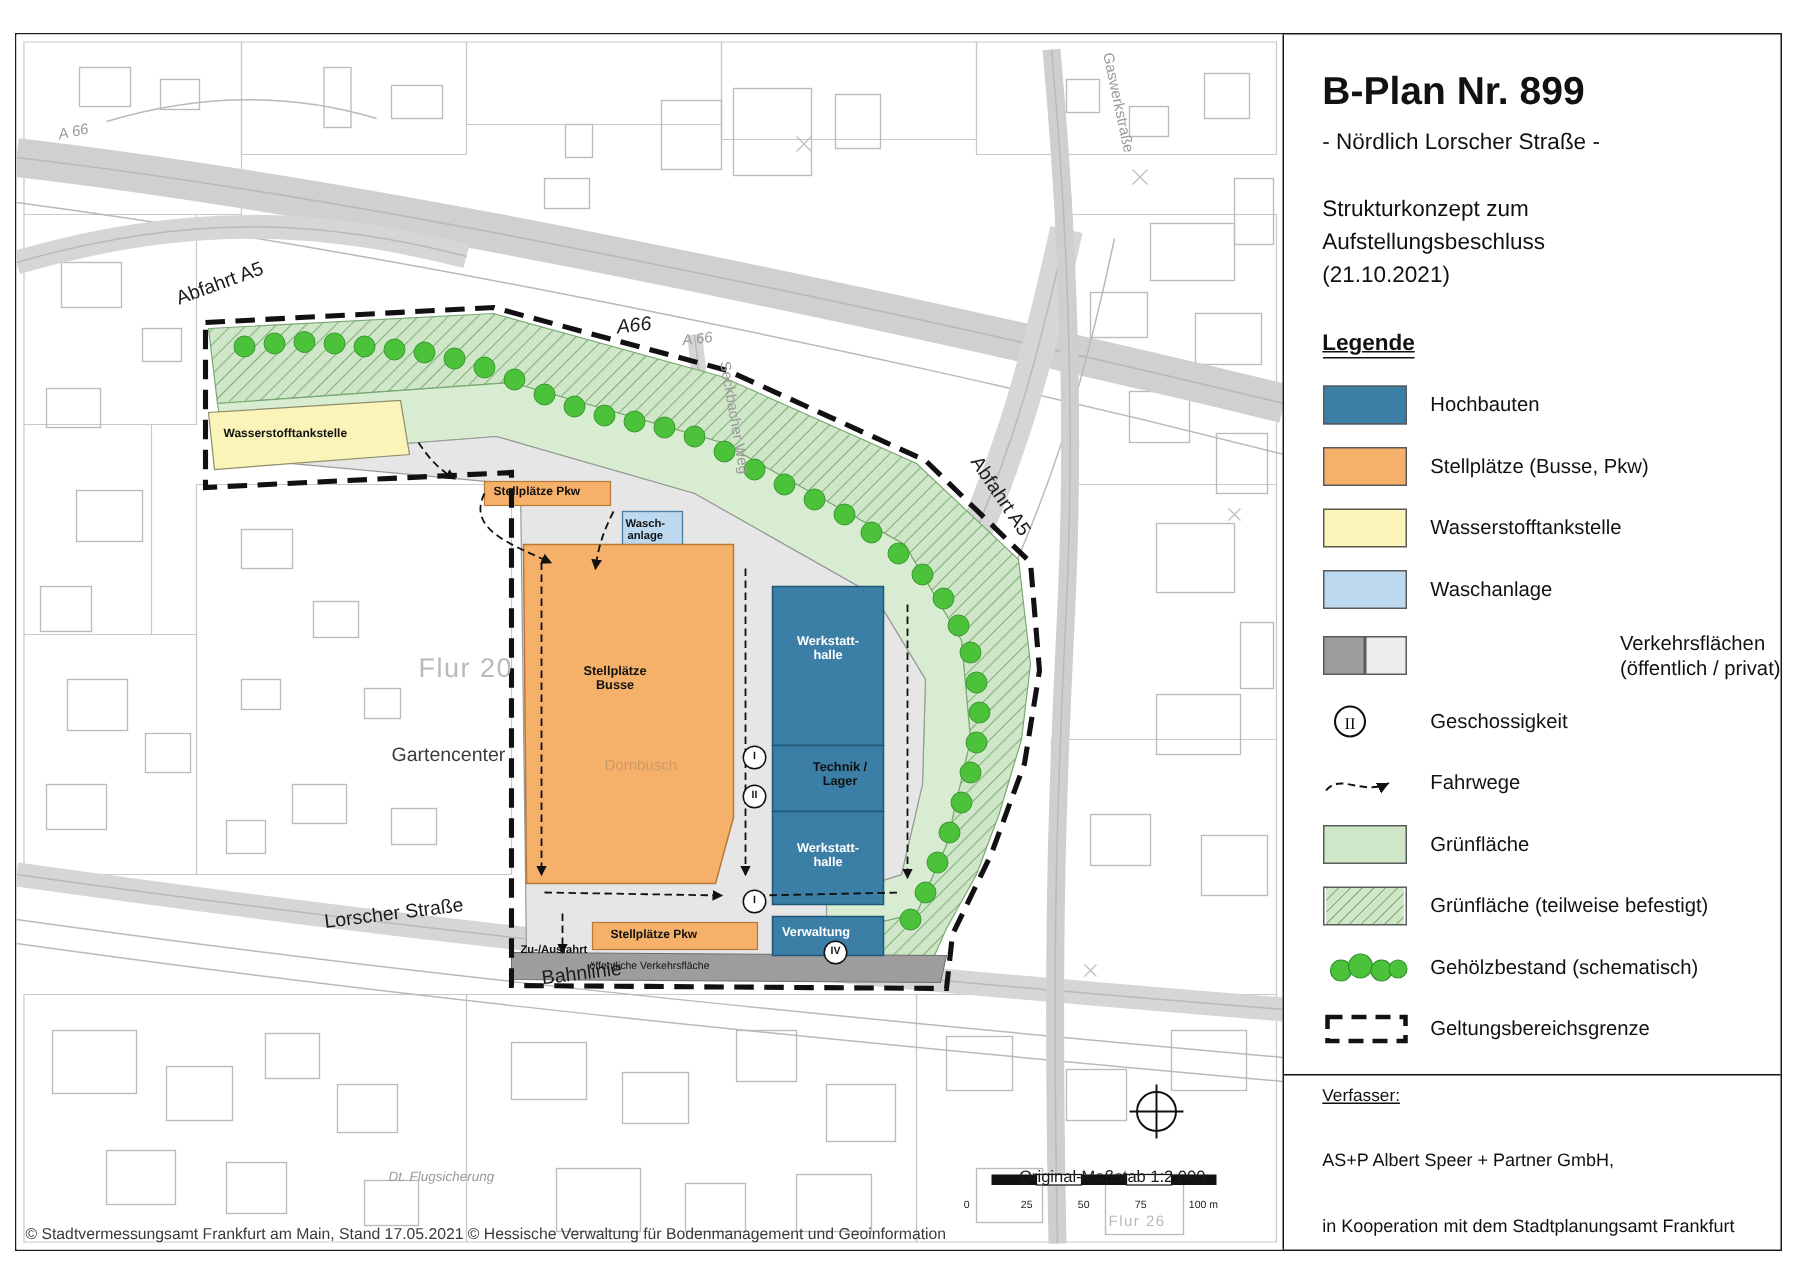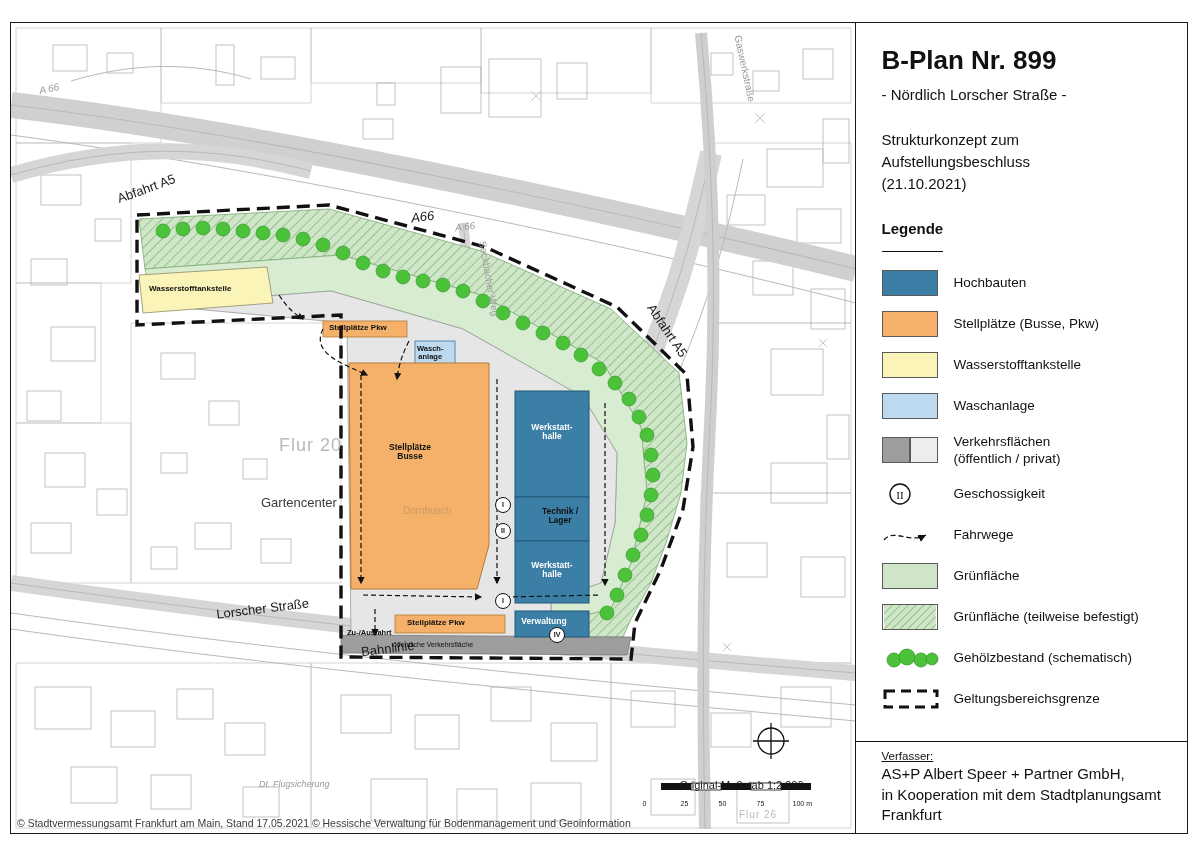--- a/index.html
+++ b/index.html
@@ -114,21 +114,22 @@
     line-height: 1.45;
   }
   #legend-heading {
     font-size: 15px;
     font-weight: bold;
     color: #111;
     margin-top: 26px;
     margin-bottom: 12px;
     display: inline-block;
     border-bottom: 1.2px solid #111;
-    padding-bottom: 14px;
+    padding-bottom: 1px;
+    text-decoration: underline;
   }
   .legend-row {
     display: flex;
     align-items: center;
     min-height: 38px;
     margin-bottom: 3px;
   }
   .legend-key {
     width: 72px;
     min-width: 72px;
@@ -155,23 +156,24 @@
     padding: 8px 10px 8px 26px;
     box-sizing: border-box;
   }
   #verfasser-title {
     font-size: 11.5px;
     color: #111;
     text-decoration: underline;
     margin-bottom: 2px;
   }
   .verfasser-line {
-    font-size: 15px;
+    font-size: 12px;
     color: #111;
     line-height: 1.35;
+    margin-top: 28px;
   }
 </style>
 </head>
 <body>
 
 <div id="sheet">
 
   <div id="map-pane">
 
     <svg width="845" height="810" viewBox="0 0 845 810">
@@ -488,21 +490,21 @@
 
     
     <div class="legend-row">
       <div class="legend-key">
         <div class="sw" style="background:#bcd9f0;"></div>
       </div>
       <div class="legend-text">Waschanlage</div>
     </div>
 
     
-    <div class="legend-row" style="min-height:44px;">
+    <div class="legend-row" style="min-height:44px;justify-content:space-between;">
       <div class="legend-key">
         <div class="sw-split">
           <div style="background:#9d9d9d;"></div>
           <div style="background:#ededed;"></div>
         </div>
       </div>
       <div class="legend-text" style="white-space:pre-line;">Verkehrsflächen
 (öffentlich / privat)</div>
     </div>
 

